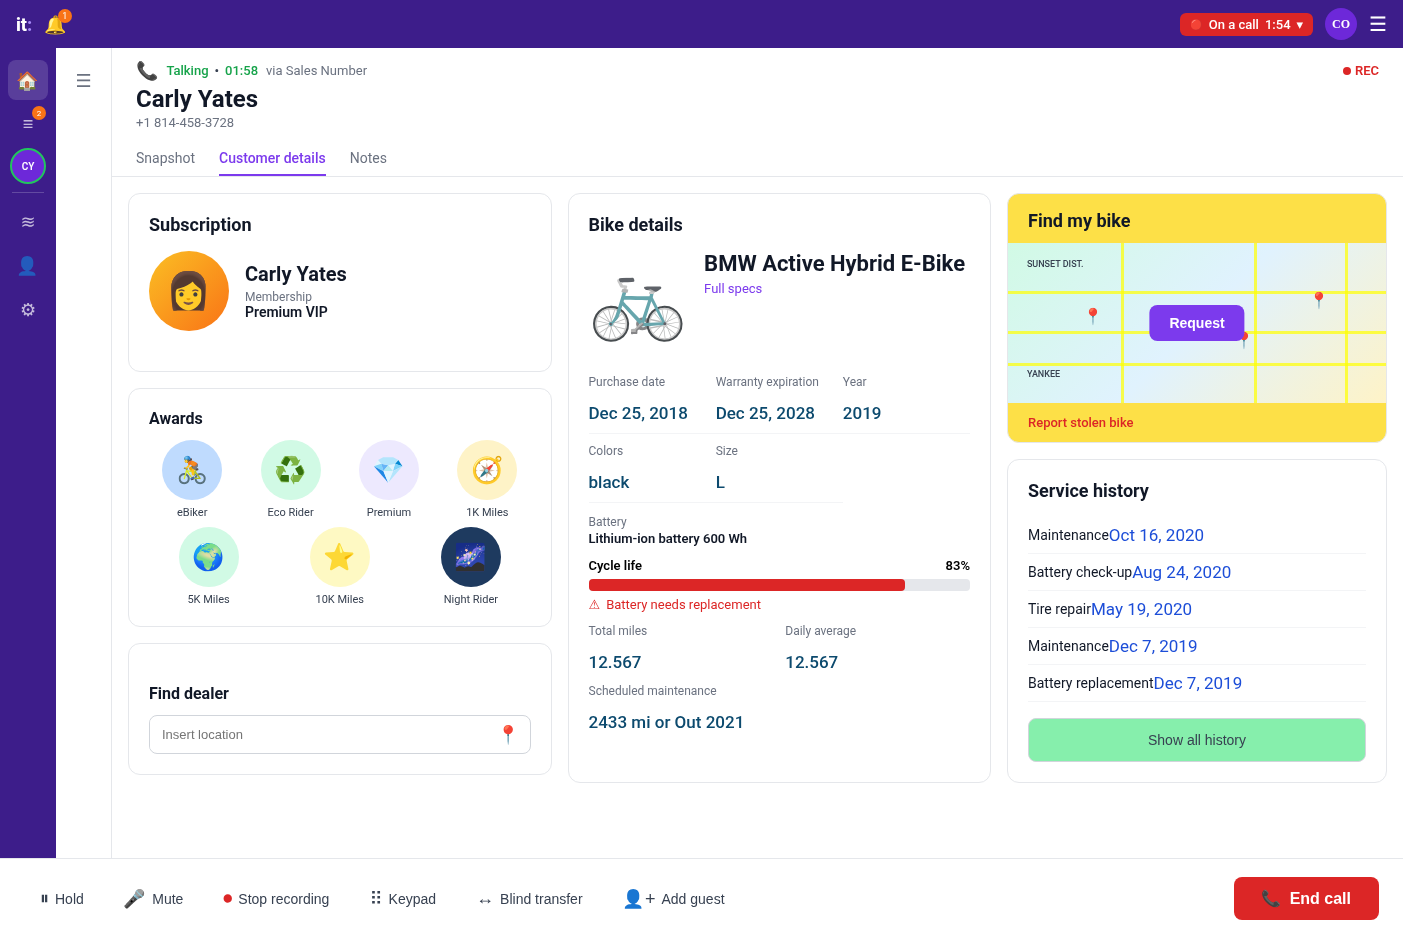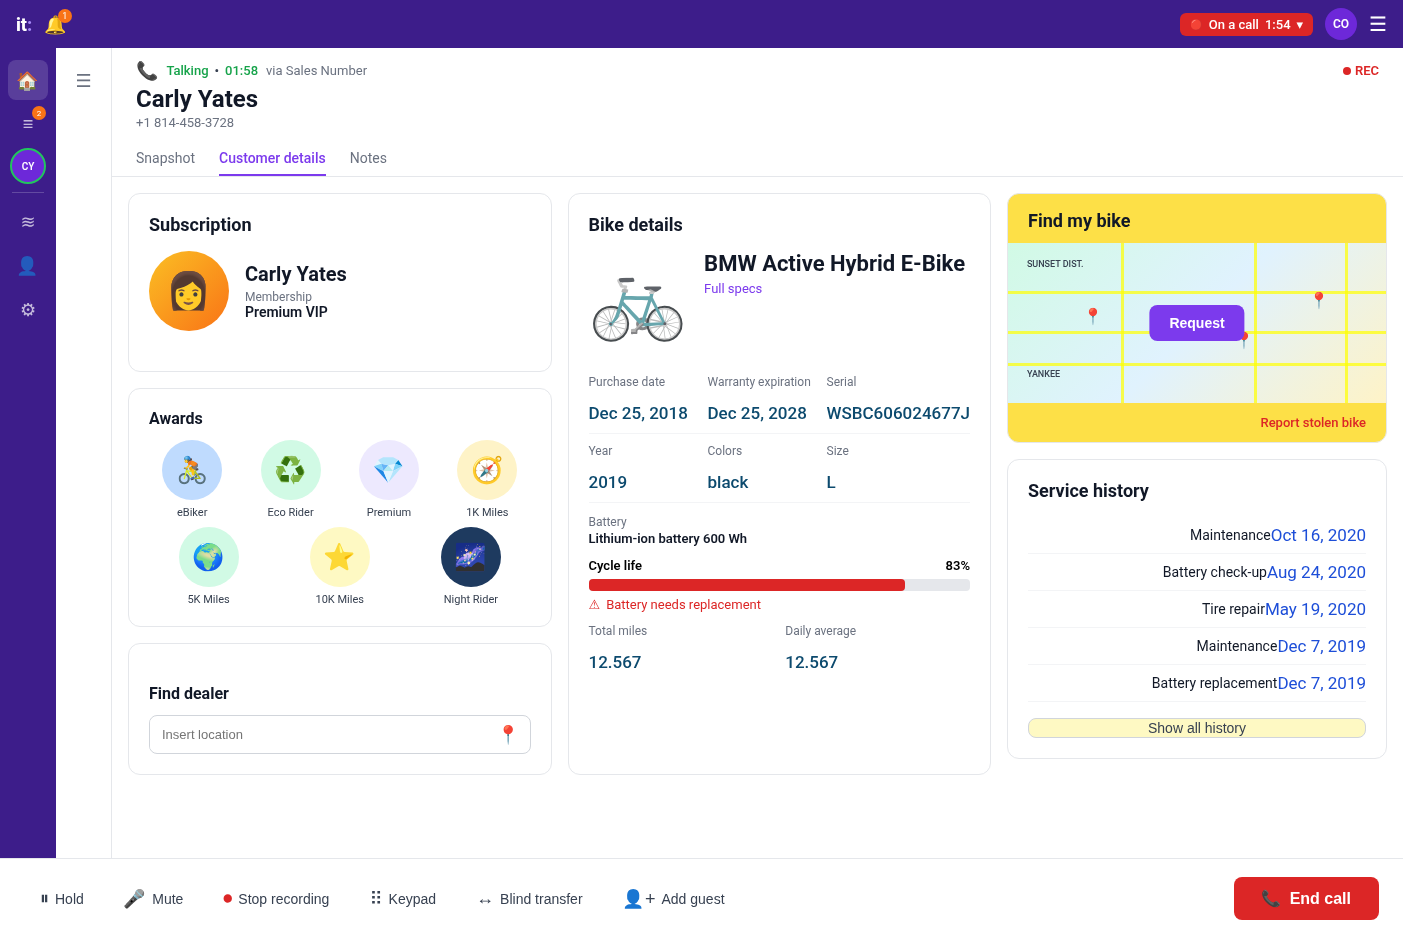--- a/index.html
+++ b/index.html
@@ -31,21 +31,21 @@
       border-radius: 6px;
       padding: 4px 10px;
       display: flex; align-items: center; gap: 6px;
       font-size: 13px; font-weight: 500;
       cursor: pointer;
     }
     .avatar-co {
       width: 32px; height: 32px; border-radius: 50%;
       background: #6d28d9; color: white;
       display: flex; align-items: center; justify-content: center;
-      font-size: 12px; font-weight: 600;
+      font-size: 12px; font-weight: 600; font-family: Liberation Serif, serif;
     }
     .menu-lines { cursor: pointer; font-size: 20px; }
 
     
     .main-layout { display: flex; height: calc(938px - 48px - 80px); }
 
     
     .left-sidebar {
       width: 56px;
       background: #3d1d8a;
@@ -224,38 +224,38 @@
     }
     .map-label { position: absolute; font-size: 9px; color: #374151; font-weight: 500; }
     .map-request-btn {
       position: absolute;
       background: #7c3aed; color: white;
       border: none; border-radius: 8px;
       padding: 10px 20px; font-size: 14px; font-weight: 600;
       cursor: pointer;
       top: 50%; left: 50%; transform: translate(-50%, -50%);
     }
-    .find-bike-footer { padding: 12px 20px; display: flex; justify-content: flex-end; }
+    .find-bike-footer { padding: 12px 20px; display: flex; }
     .report-stolen { color: #dc2626; font-size: 13px; cursor: pointer; font-weight: 500; }
 
     
     .service-card { background: white; border: 1px solid #e5e7eb; border-radius: 12px; padding: 20px; }
     .service-title { font-size: 18px; font-weight: 700; color: #111827; margin-bottom: 16px; }
     .service-row {
-      display: flex; justify-content: flex-end; align-items: center;
+      display: flex; justify-content: flex-start; align-items: center;
       padding: 8px 0; border-bottom: 1px solid #f3f4f6;
     }
     .service-name { font-size: 14px; color: #111827; }
     .service-date { font-size: 17px; color: #1d4ed8; }
     .show-history-btn {
       display: block; width: 100%;
       margin-top: 16px;
-      padding: 1px;
+      padding: 13px;
       border: 1px solid #d1d5db;
-      background: #fef9c3;
+      background: #86efac;
       border-radius: 8px;
       font-size: 14px;
       color: #374151;
       cursor: pointer;
       text-align: center;
     }
 
     
     .bottom-bar {
       height: 80px;
@@ -445,24 +445,20 @@
           <div class="bike-details-grid">
             <div class="bike-detail-row">
               <div class="bike-detail-label">Purchase date</div>
               <div class="bike-detail-value">Dec 25, 2018</div>
             </div>
             <div class="bike-detail-row">
               <div class="bike-detail-label">Warranty expiration</div>
               <div class="bike-detail-value">Dec 25, 2028</div>
             </div>
             <div class="bike-detail-row">
-              <div class="bike-detail-label">Serial</div>
-              <div class="bike-detail-value">WSBC606024677J</div>
-            </div>
-            <div class="bike-detail-row">
               <div class="bike-detail-label">Year</div>
               <div class="bike-detail-value">2019</div>
             </div>
             <div class="bike-detail-row">
               <div class="bike-detail-label">Colors</div>
               <div class="bike-detail-value">black</div>
             </div>
             <div class="bike-detail-row">
               <div class="bike-detail-label">Size</div>
               <div class="bike-detail-value">L</div>
@@ -487,20 +483,24 @@
           </div>
           <div class="miles-row">
             <div>
               <div class="bike-detail-label">Total miles</div>
               <div class="bike-detail-value">12.567</div>
             </div>
             <div>
               <div class="bike-detail-label">Daily average</div>
               <div class="bike-detail-value">12.567</div>
             </div>
+          </div>
+          <div class="maint-section">
+            <div class="bike-detail-label">Scheduled maintenance</div>
+            <div class="bike-detail-value">2433 mi or Out 2021</div>
           </div>
         </div>
       </div>
 
       <div class="right-col">
 
         <div class="find-bike-card">
           <div class="find-bike-title">Find my bike</div>
           <div class="map-container">
             <div class="map-bg">

